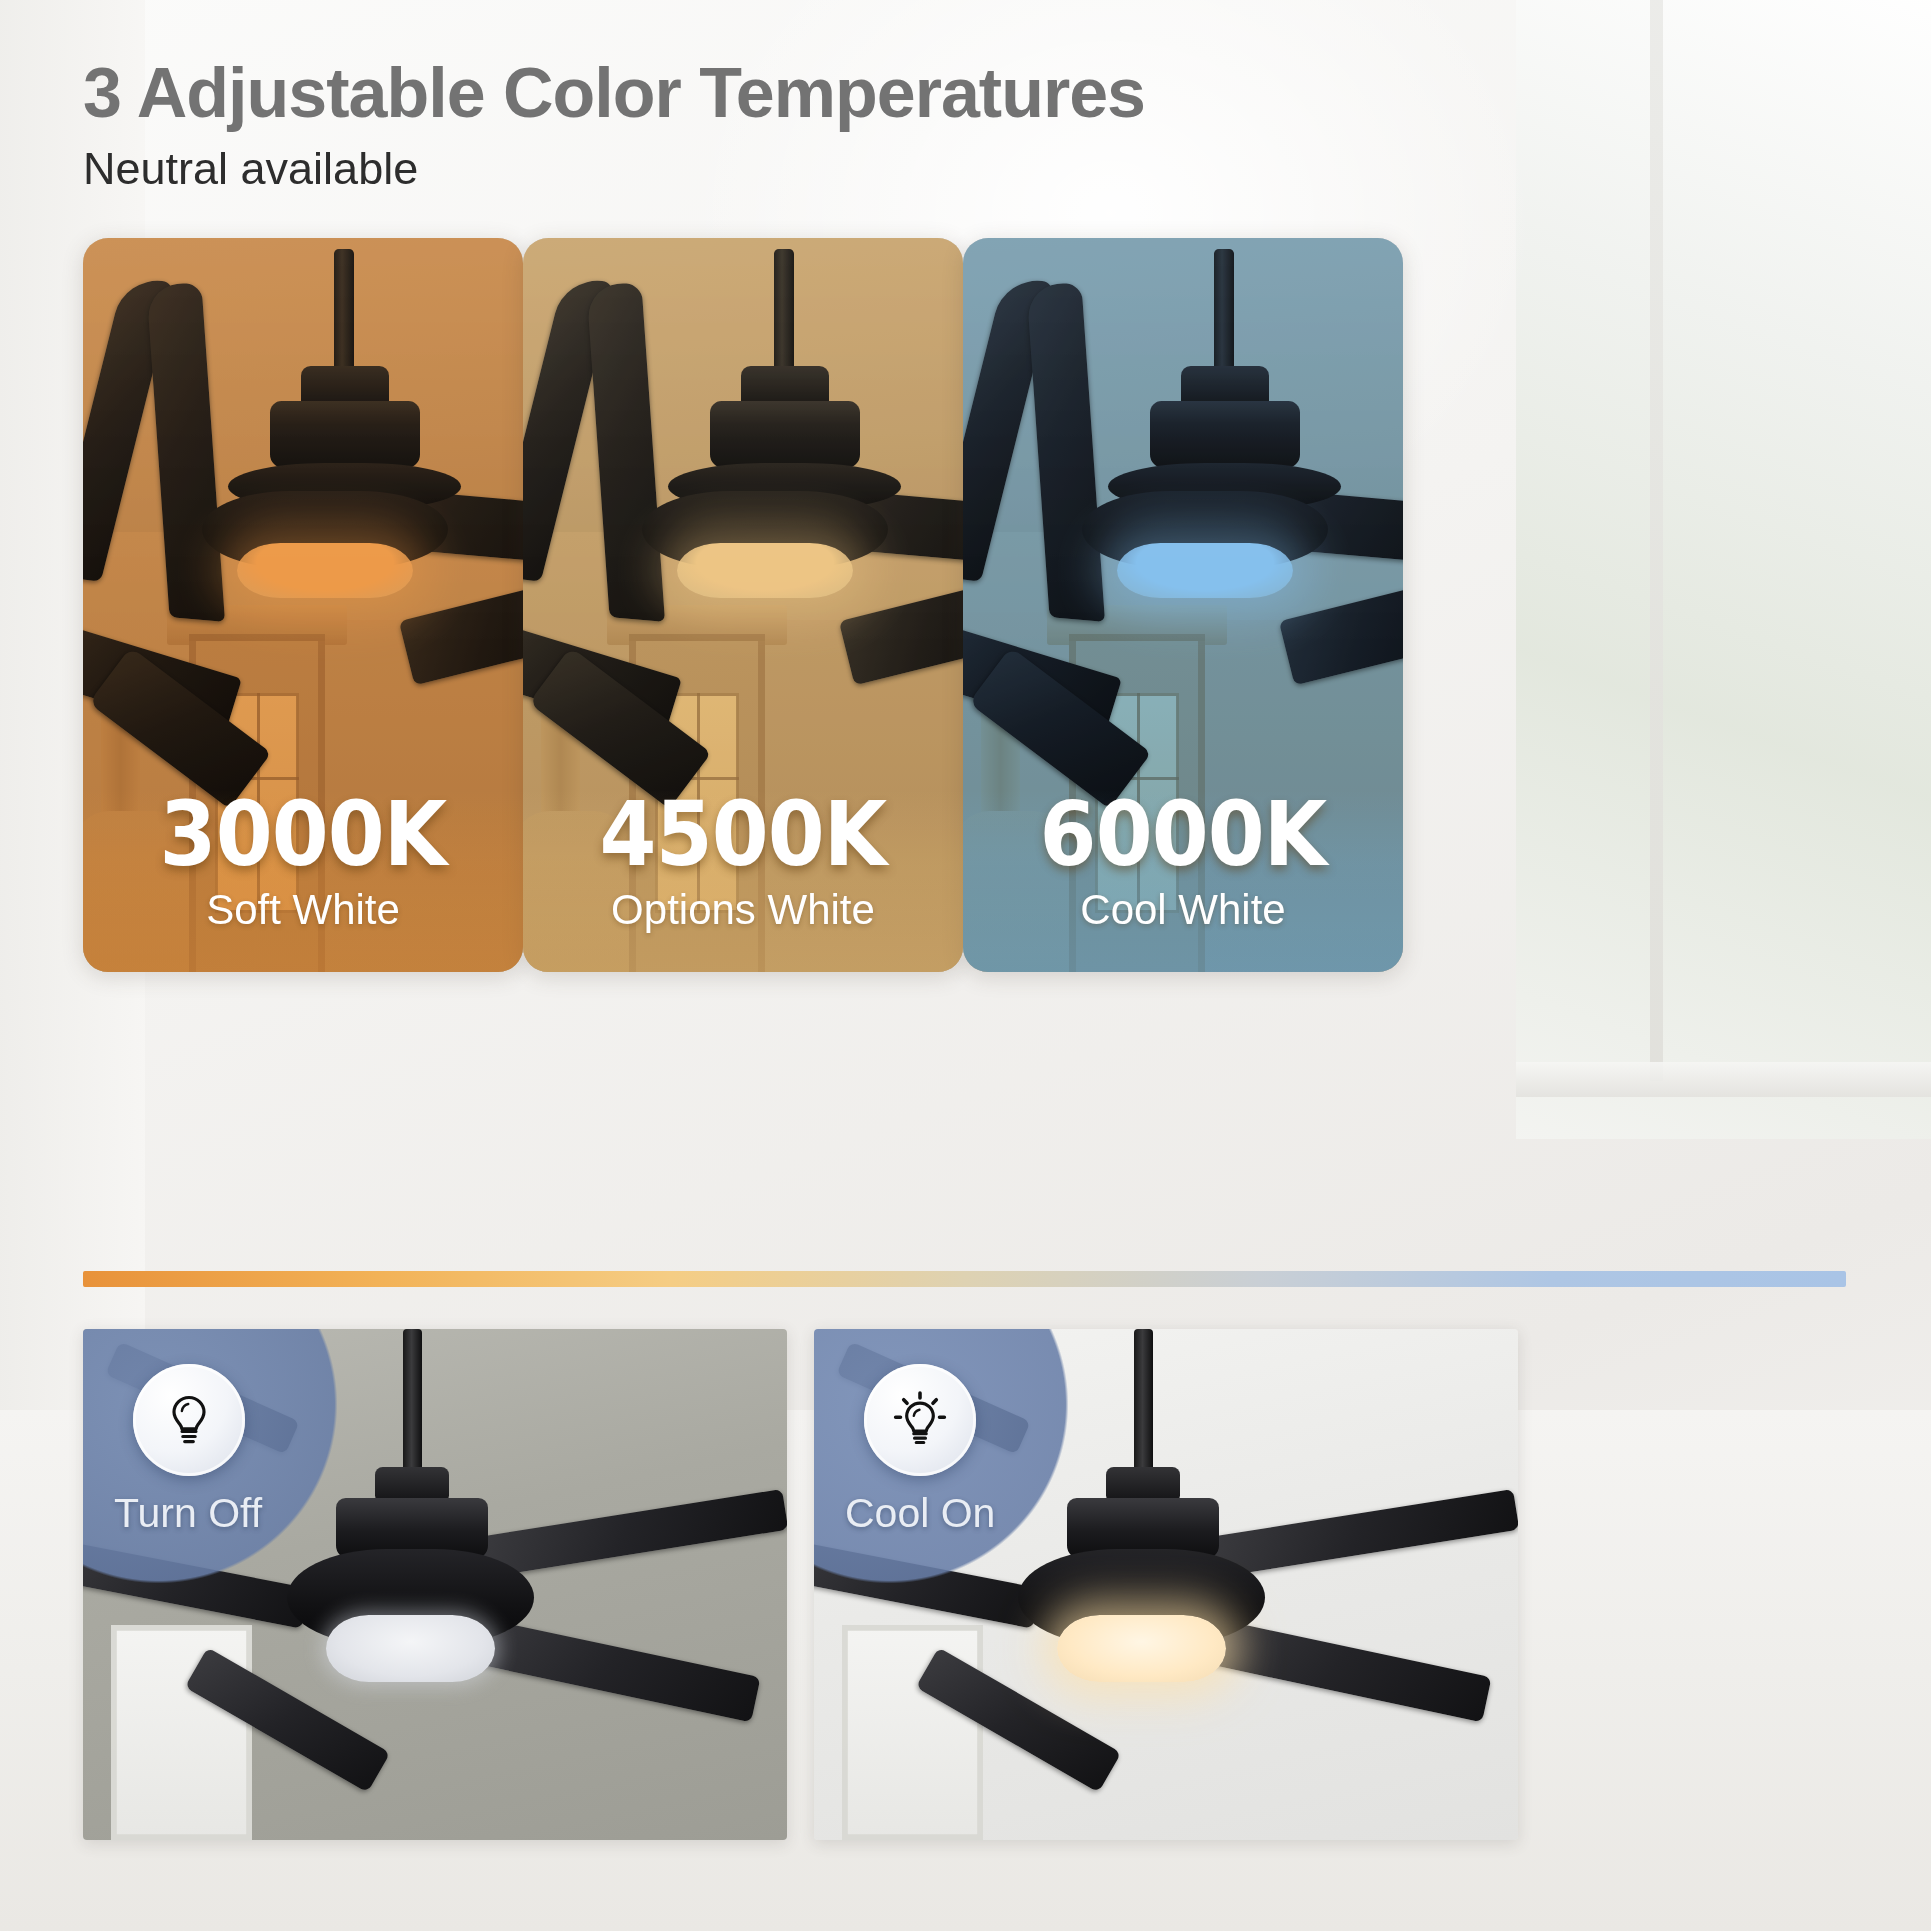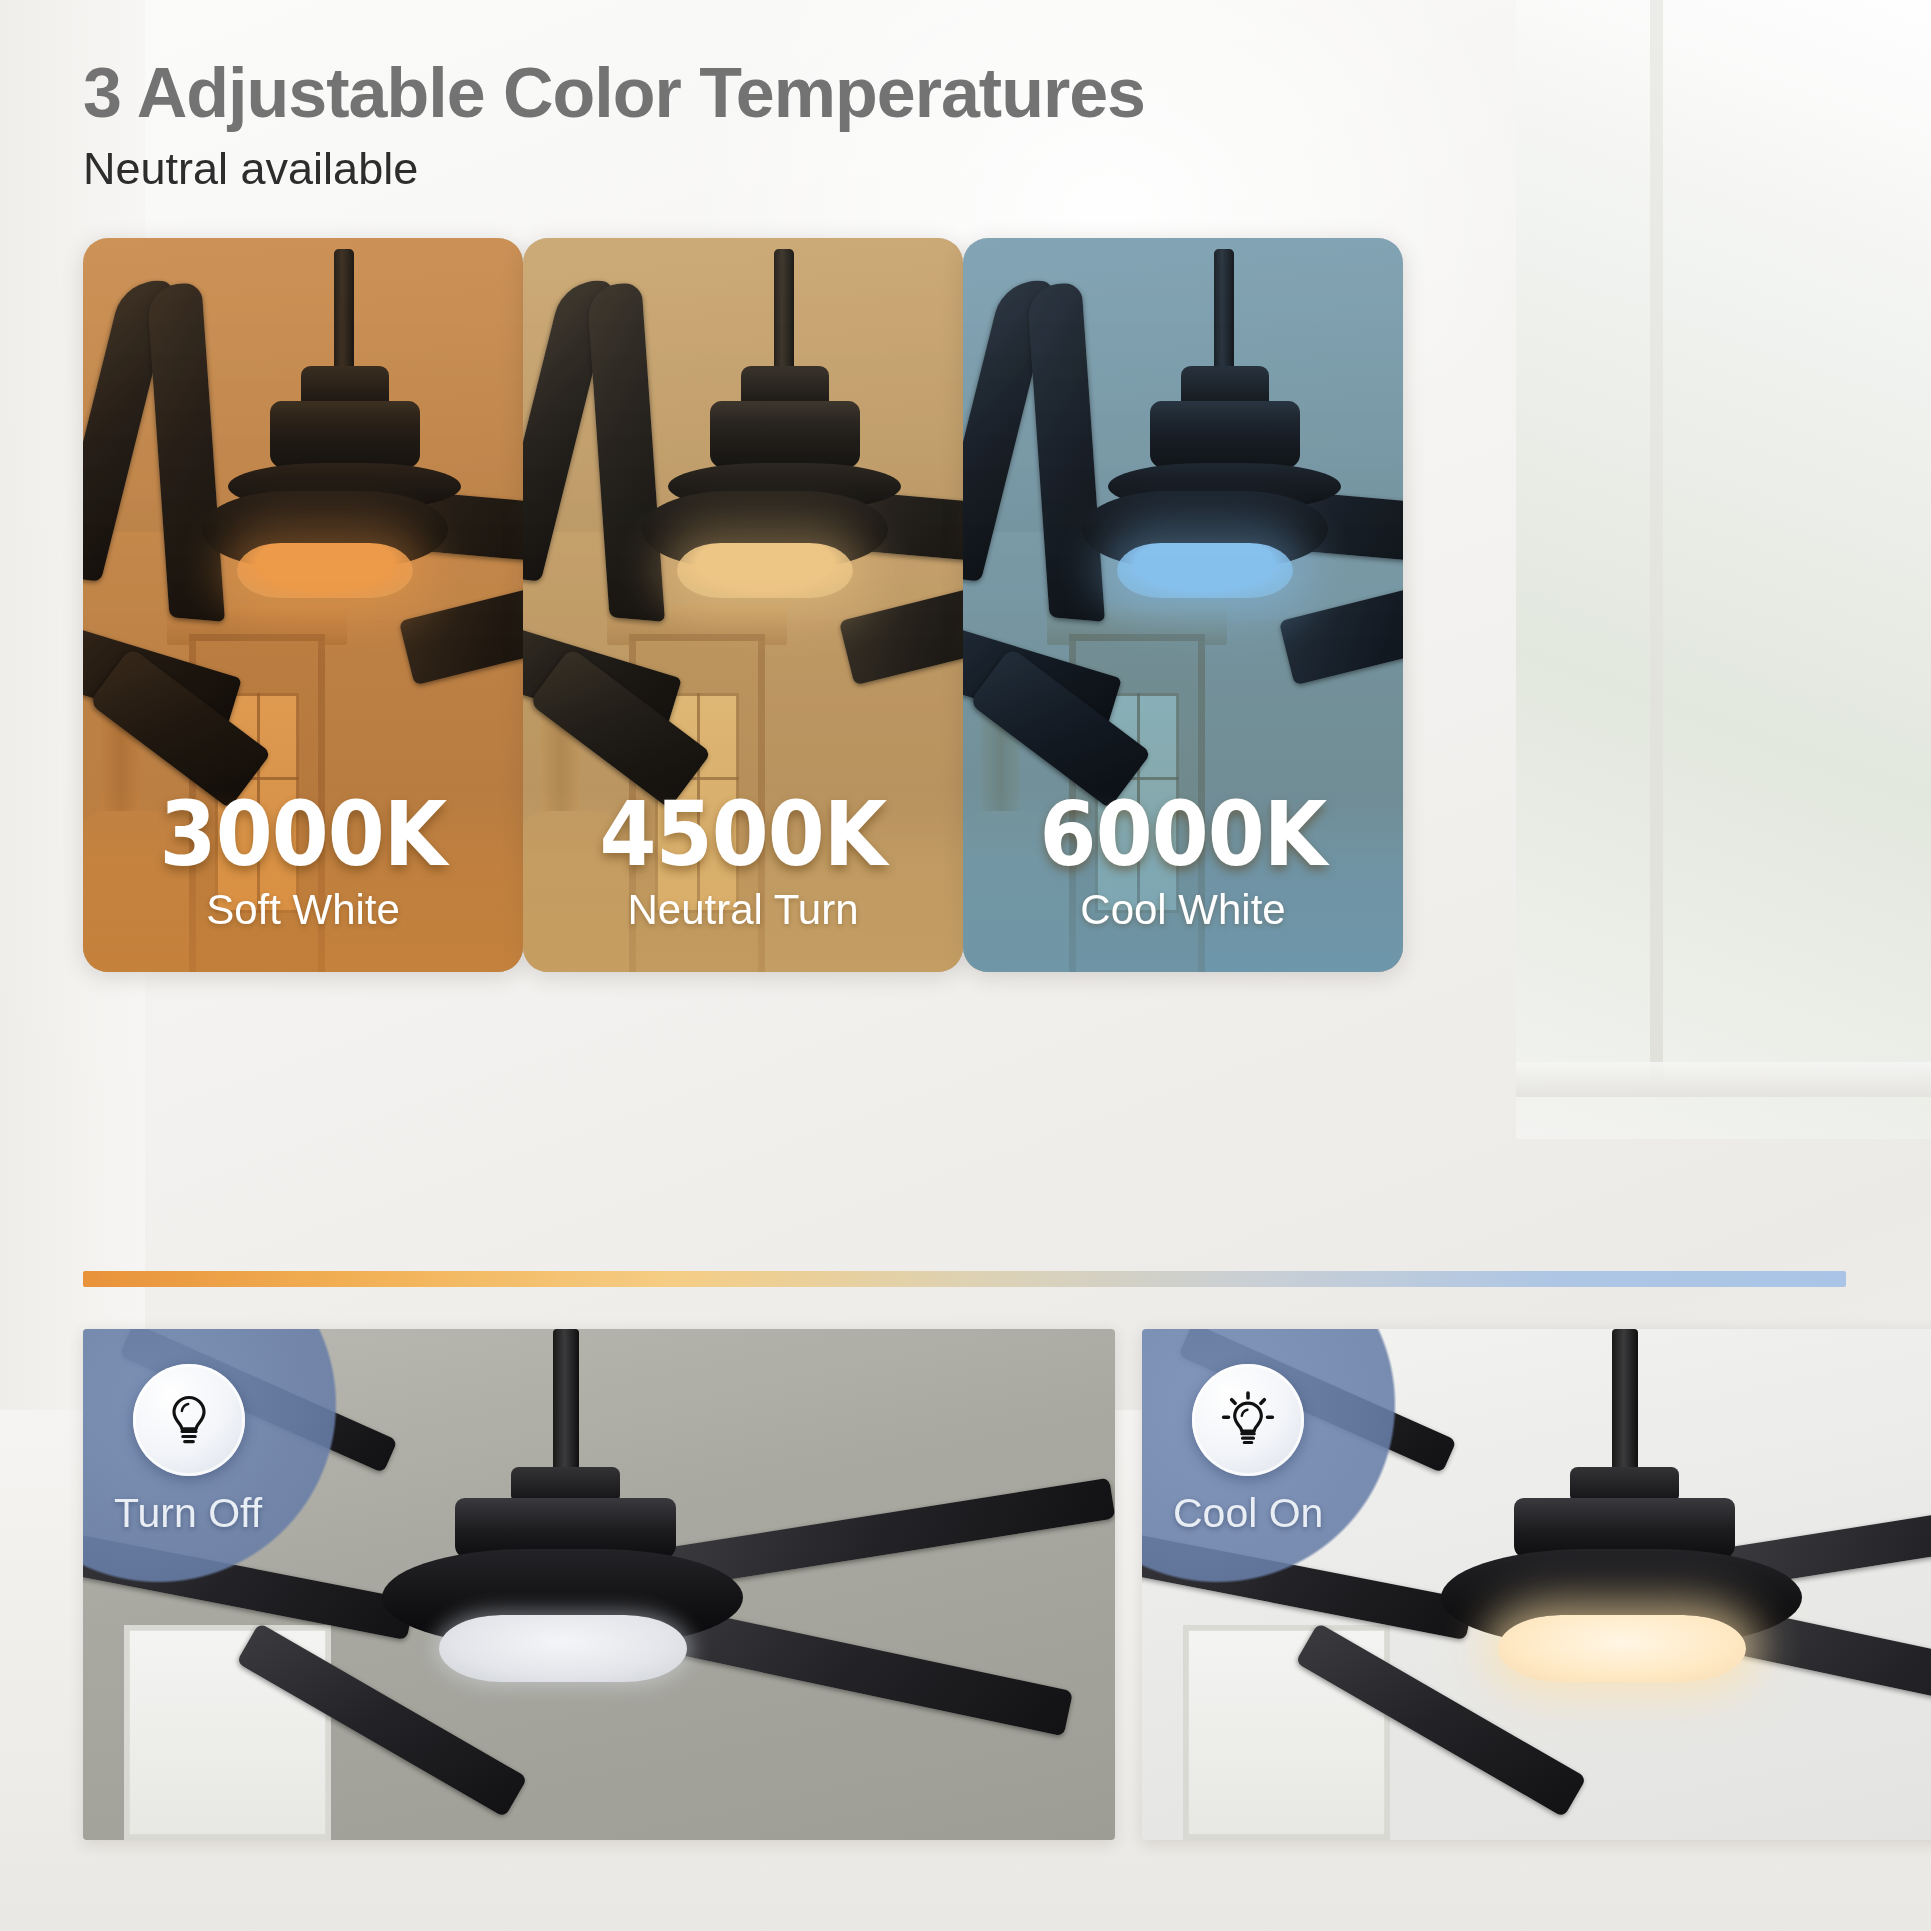--- a/index.html
+++ b/index.html
@@ -194,21 +194,21 @@
     position:absolute; left:83px; top:1271px; width:1763px; height:16.4px;
     z-index:5; border-radius:1.9px;
   }
 
   
   #bottom-row {
     position:absolute; left:83px; top:1329px; z-index:5;
     display:flex; gap:27px;
   }
   .bpanel {
-    position:relative; width:1032px; height:511px; overflow:hidden;
+    position:relative; width:704px; height:511px; overflow:hidden;
     border-radius:3.9px; box-shadow:0 3.9px 15.4px rgba(70,65,60,.14);
   }
   .bscene { position:absolute; inset:0; }
   .bscene .bceil {
     position:absolute; inset:0;
     background:linear-gradient(168deg,#b9b9b2 0%,#a9a9a1 40%,#9d9d95 100%);
   }
   .bscene.light .bceil {
     background:linear-gradient(168deg,#f3f3f1 0%,#eaeae8 45%,#e2e2e0 100%);
   }
@@ -349,21 +349,21 @@
       <div class="blade b3"></div>
       <div class="blade b4"></div>
       <div class="blade b5"></div>
       <div class="hub"></div>
       <div class="lens" style="background: radial-gradient(at 50% 35%, rgb(255, 243, 222) 0%, rgb(255, 243, 222) 55%, rgba(255, 255, 255, 0.55) 100%); box-shadow: rgba(255, 243, 222, 0.4) 0px 0px 46px 19.3px;"></div>
     </div>
     <div class="wash" style="background: linear-gradient(rgb(232, 192, 120) 0%, rgb(232, 192, 120) 40%, rgb(232, 192, 120) 100%); opacity: 0.78;"></div>
     <div class="wash2" style="background: linear-gradient(rgba(255, 255, 255, 0.25) 0%, rgba(255, 255, 255, 0) 55%);"></div>
     <div class="card-caption" style="background: linear-gradient(rgba(0, 0, 0, 0) 0%, rgba(232, 192, 120, 0.2) 40%, rgba(232, 192, 120, 0.333) 100%);">
       <div class="kelvin">4500K</div>
-      <div class="kname">Neutral Turn</div>
+      <div class="kname">Options White</div>
     </div>
   </div>
 
   <div class="temp-card">
     <div class="scene">
       <div class="ceiling"></div>
       <div class="wall"></div>
       <div class="marble"></div>
       <div class="doorhead"></div>
       <div class="doorframe"></div>

